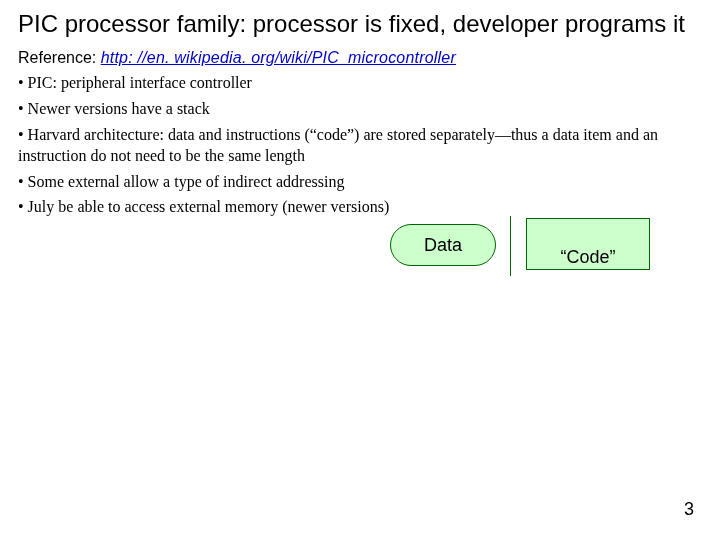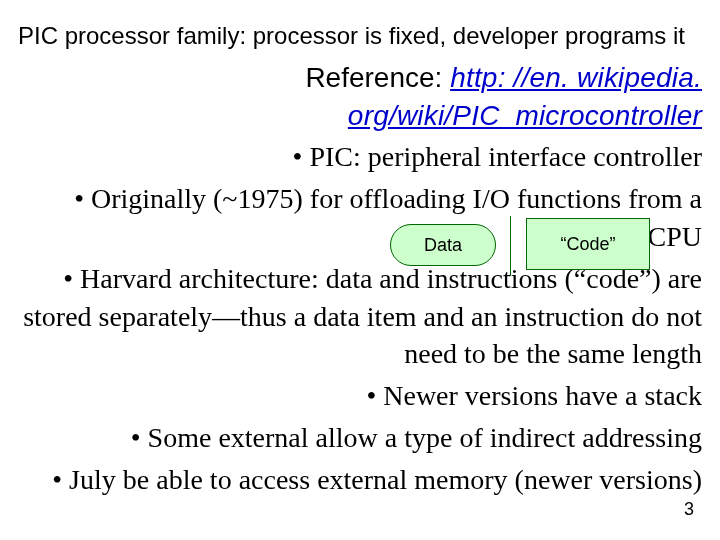--- a/index.html
+++ b/index.html
@@ -15,27 +15,26 @@
     position: relative;
     width: 720px;
     height: 540px;
     box-sizing: border-box;
     padding: 6px 18px 0 18px;
     color: #000;
   }
   .title {
     font-size: 24px;
     line-height: 1.2;
-    margin: 16px 0 8px 0;
+    margin: 4px 0 8px 0;
     white-space: nowrap;
   }
   .body {
-    font-size: 28px;
+    font-size: 16px;
     line-height: 1.35;
-    text-align: right;
   }
   .ref-line {
     margin-bottom: 4px;
   }
   .ref-link {
     color: #0000cc;
     text-decoration: underline;
     font-style: italic;
     letter-spacing: 0.2px;
   }
@@ -67,21 +66,21 @@
     line-height: 1.05;
     display: flex;
     flex-direction: column;
     align-items: center;
     justify-content: center;
     box-sizing: border-box;
     padding: 2px 4px;
     text-align: center;
   }
   .box.data   { left: 18px; top: 6px; width: 106px; height: 42px; border-radius: 21px; }
-  .box.code   { left: 154px; top: 0;  width: 124px; height: 52px; }
+  .box.code   { left: 154px; top: 0;  width: 124px; height: 52px; justify-content: flex-end; }
   .divider {
     position: absolute;
     left: 138px;
     top: -2px;
     width: 0;
     height: 60px;
     border-left: 1.5px solid #006600;
   }
 </style>
 </head>
@@ -90,23 +89,22 @@
 <div class="slide">
 
   <div class="title">PIC processor family: processor is fixed, developer programs it</div>
 
   <div class="body">
     <div class="ref-line">
       <span>Reference:  </span><a class="ref-link" href="#">http: //en. wikipedia. org/wiki/PIC_microcontroller</a>
     </div>
 
     <div class="bullet">• PIC:  peripheral interface controller</div>
-    <div class="bullet">• Originally (~1975) for offloading I/O functions from a CPU</div>
+    <div class="bullet">• Newer versions have a stack</div>
     <div class="bullet">• Harvard architecture:  data and instructions (“code”) are stored separately—thus a data item and an instruction do not need to be the same length</div>
-    <div class="bullet">• Newer versions have a stack</div>
     <div class="bullet">• Some external allow a type of indirect addressing</div>
     <div class="bullet">• July be able to access external memory (newer versions)</div>
   </div>
 
   <div class="harvard">
     <div class="box data">
       <span>Data</span>
     </div>
     <div class="divider"></div>
     <div class="box code">

